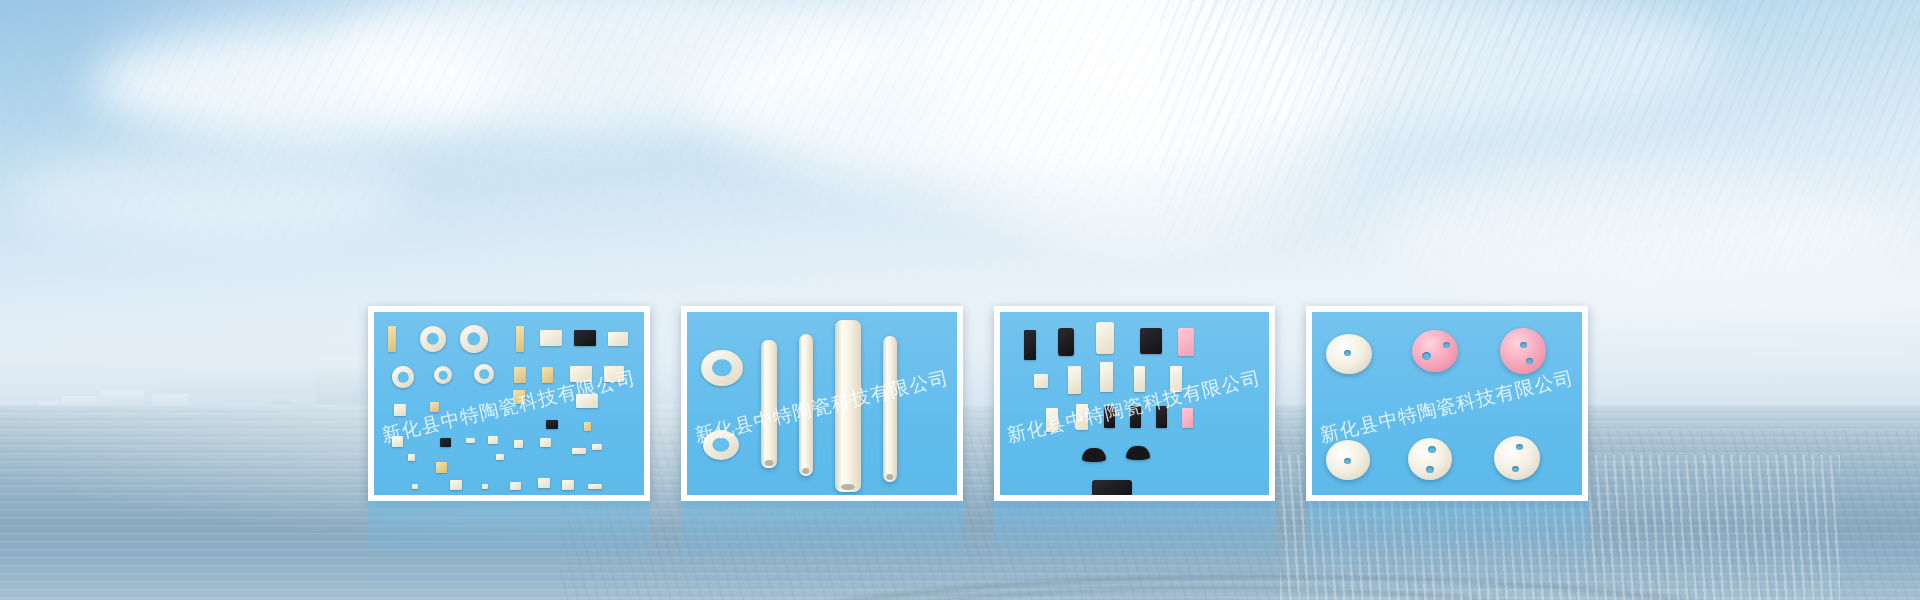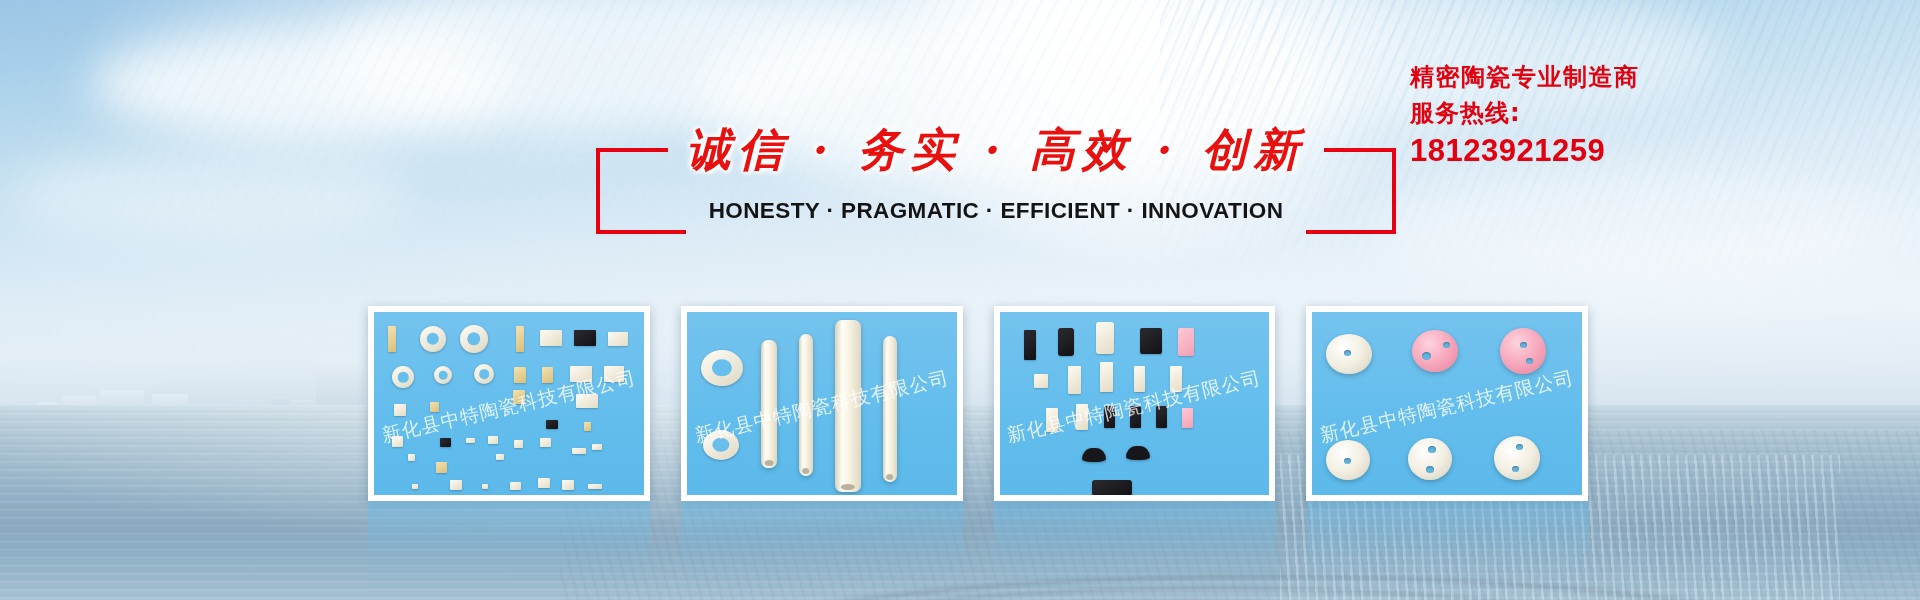--- a/index.html
+++ b/index.html
@@ -207,38 +207,21 @@
     <div class="bld" style="left:478px;width:18px;height:26px;"></div>
     <div class="treeline"></div>
   </div>
 
   <div class="water"></div>
   <div class="water-lines"></div>
   <div class="tracks"></div>
   <div class="sheen"></div>
   <div class="wet-shine"></div>
 
-  <div class="slogan">
-    <div class="bracket">
-      <span class="bk tl-h"></span>
-      <span class="bk tl-v"></span>
-      <span class="bk tl-b"></span>
-      <span class="bk tr-h"></span>
-      <span class="bk tr-v"></span>
-      <span class="bk tr-b"></span>
-    </div>
-    <div class="slogan-cn">诚信 · 务实 · 高效 · 创新</div>
-    <div class="slogan-en">HONESTY · PRAGMATIC · EFFICIENT · INNOVATION</div>
-  </div>
-
-  <div class="contact">
-    <div class="contact-title">精密陶瓷专业制造商</div>
-    <div class="contact-label">服务热线:</div>
-    <div class="contact-phone">18123921259</div>
-  </div>
+
 
   <div class="cards">
 
     <div class="card">
       <div class="card-inner">
         <span class="pt chip gold" style="left:14px;top:14px;width:8px;height:26px;"></span>
         <span class="pt ring" style="left:46px;top:14px;width:26px;height:26px;"></span>
         <span class="pt ring" style="left:86px;top:13px;width:28px;height:28px;"></span>
         <span class="pt chip gold" style="left:142px;top:14px;width:8px;height:26px;"></span>
         <span class="pt chip" style="left:166px;top:18px;width:22px;height:16px;"></span>

